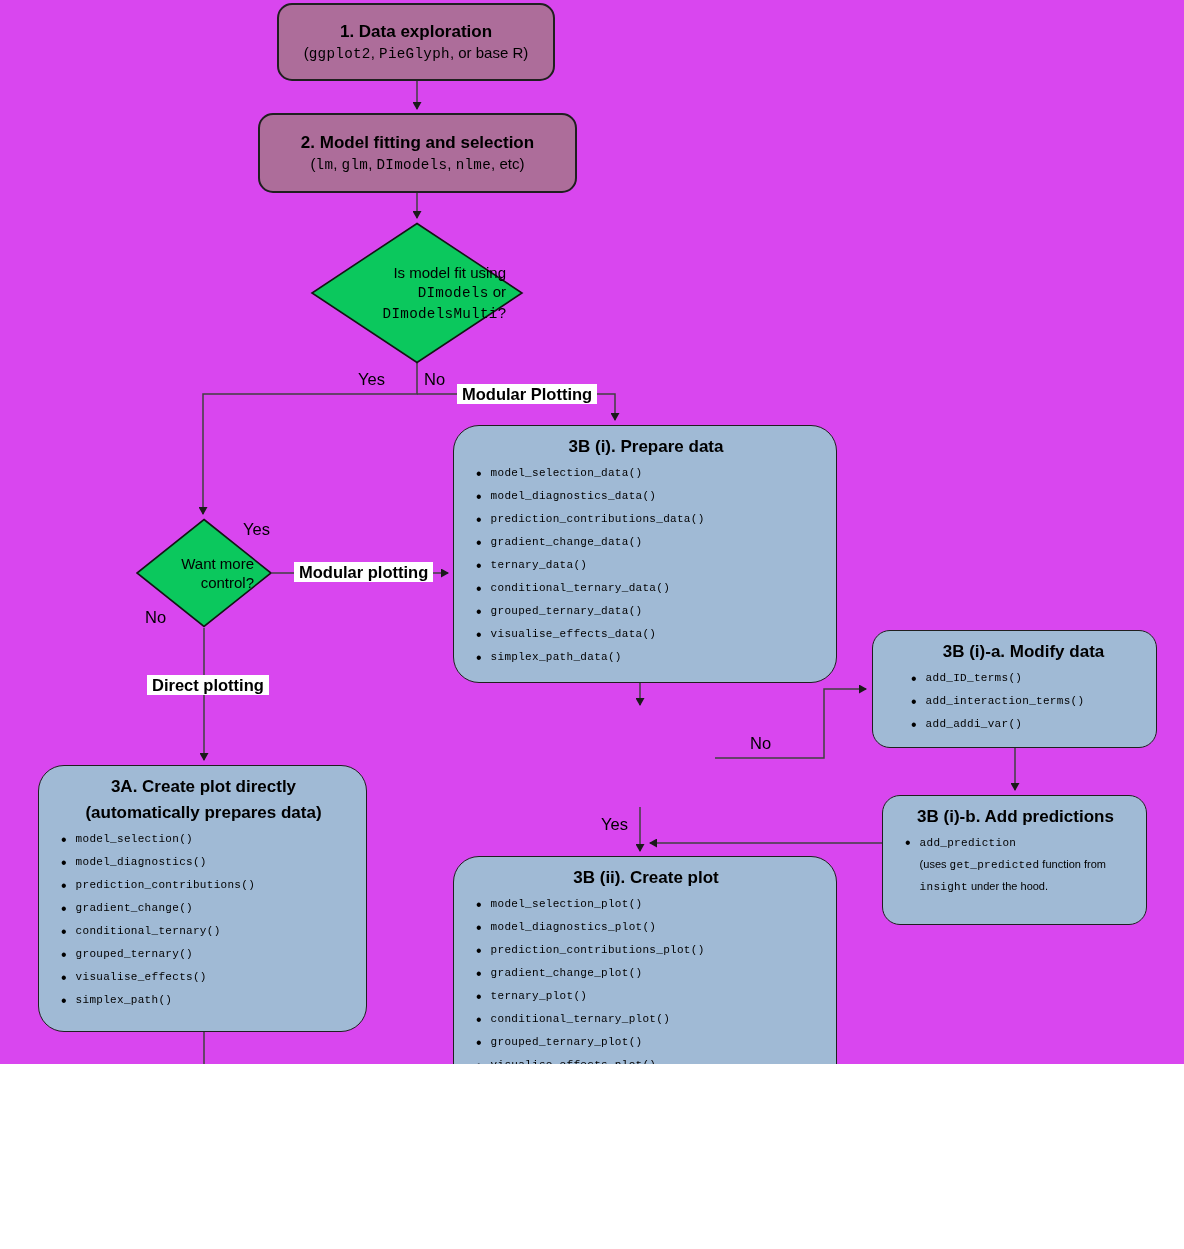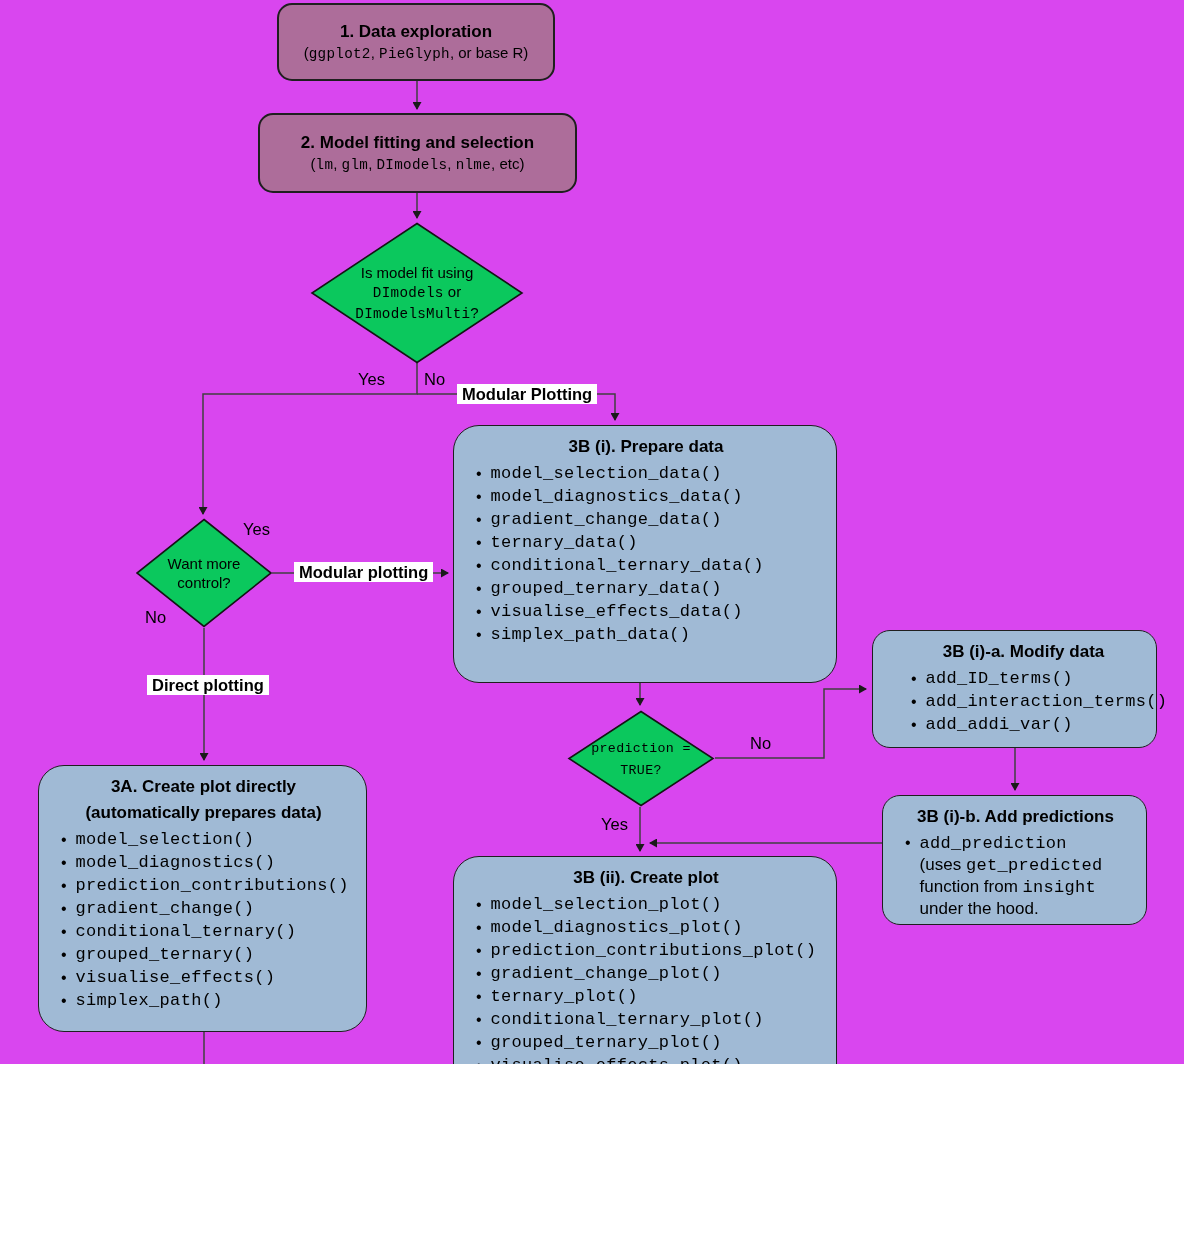--- a/index.html
+++ b/index.html
@@ -9,30 +9,30 @@
   svg.connectors path{stroke:var(--line,#404040);stroke-width:1.5;fill:none;}
   .node{position:absolute;z-index:2;box-sizing:border-box;}
   .pbox{background:var(--purple-fill,#ad6d9a);border:2px solid #1f1f1f;border-radius:15px;
         display:flex;flex-direction:column;align-items:center;justify-content:center;text-align:center;}
   .pbox .node-title{font-weight:bold;font-size:17px;line-height:22px;}
   .pbox .node-sub{font-size:15px;line-height:20px;}
   .bbox{background:var(--blue-fill,#a0bad5);border:1.6px solid #1f1f1f;border-radius:26px;padding:8px 10px 6px 12px;}
   .bbox-sm{border-radius:18px;}
   .bbox .node-title{font-weight:bold;font-size:17px;line-height:22px;text-align:center;margin:2px 0 4px 0;}
   .bullets{margin:0;padding:0 0 0 6px;}
-  .bullet-item{display:flex;align-items:flex-start;line-height:23px;font-size:17px;}
+  .bullet-item{display:flex;align-items:flex-start;line-height:23px;font-size:11px;}
   .bullet-item::before{content:"\2022";margin:0 9px 0 4px;font-size:16px;}
   .bullet-text{white-space:pre-wrap;}
   .mono{font-family:"Liberation Mono","DejaVu Sans Mono",monospace;letter-spacing:0.3px;}
   .node-sub .mono, .diamond-label .mono{font-size:0.95em;}
   .diamond{position:absolute;z-index:2;}
   .diamond svg{position:absolute;left:0;top:0;}
   .diamond polygon{fill:var(--green-fill,#0bc85d);stroke:#141414;stroke-width:1.6;}
   .diamond-label{position:absolute;inset:0;display:flex;align-items:center;justify-content:center;
-                 text-align:center;font-size:15px;line-height:19px;z-index:3;}
+                 text-align:right;font-size:15px;line-height:19px;z-index:3;}
   .edge-label{position:absolute;z-index:4;font-size:16.5px;line-height:20px;white-space:nowrap;}
   .edge-label.bg{background:#ffffff;padding:0 5px;font-weight:bold;}
 </style>
 </head>
 <body>
 
 <div class="stage">
 
   <svg class="connectors" width="1184" height="1249">
     <defs>
@@ -76,37 +76,32 @@
 
   <div class="diamond" style="left:135px;top:518px;width:138px;height:110px;">
     <svg width="138" height="110">
       <polygon points="69,1.5 136,55 69,108.5 2,55"></polygon>
     </svg>
     <div class="diamond-label">
       <span style="width:100px;display:inline-block;"><span>Want more control?</span></span>
     </div>
   </div>
 
-  <div class="diamond" style="left:567px;top:710px;width:148px;height:97px;">
-    <svg width="148" height="97">
-      <polygon points="74,1.5 146,48.5 74,95.5 2,48.5"></polygon>
-    </svg>
-    <div class="diamond-label" style="font-size:14px;line-height:20px;">
-      <span style="width:112px;display:inline-block;"><span class="mono">prediction = TRUE?</span></span>
-    </div>
-  </div>
 
   <div class="node bbox" style="left:453px;top:425px;width:384px;height:258px;">
     <div class="node-title">3B (i). Prepare data</div>
     <div class="bullets">
         <div class="bullet-item">
           <span class="bullet-text mono">model_selection_data()</span>
         </div>
         <div class="bullet-item">
           <span class="bullet-text mono">model_diagnostics_data()</span>
+        </div>
+        <div class="bullet-item">
+          <span class="bullet-text mono">prediction_contributions_data()</span>
         </div>
         <div class="bullet-item">
           <span class="bullet-text mono">gradient_change_data()</span>
         </div>
         <div class="bullet-item">
           <span class="bullet-text mono">ternary_data()</span>
         </div>
         <div class="bullet-item">
           <span class="bullet-text mono">conditional_ternary_data()</span>
         </div>

